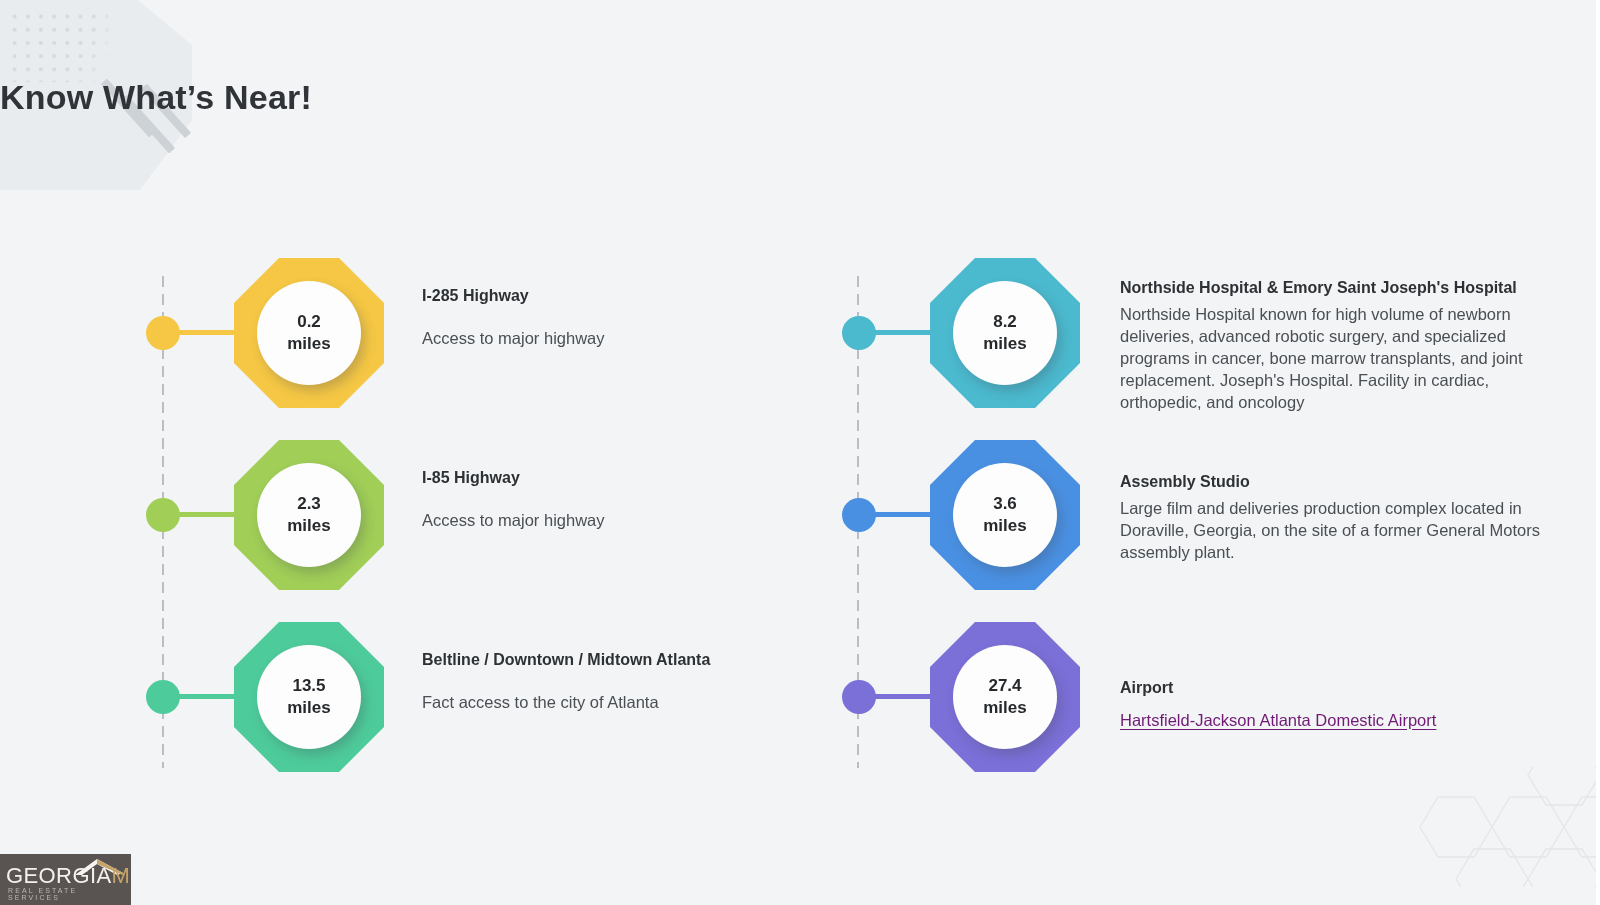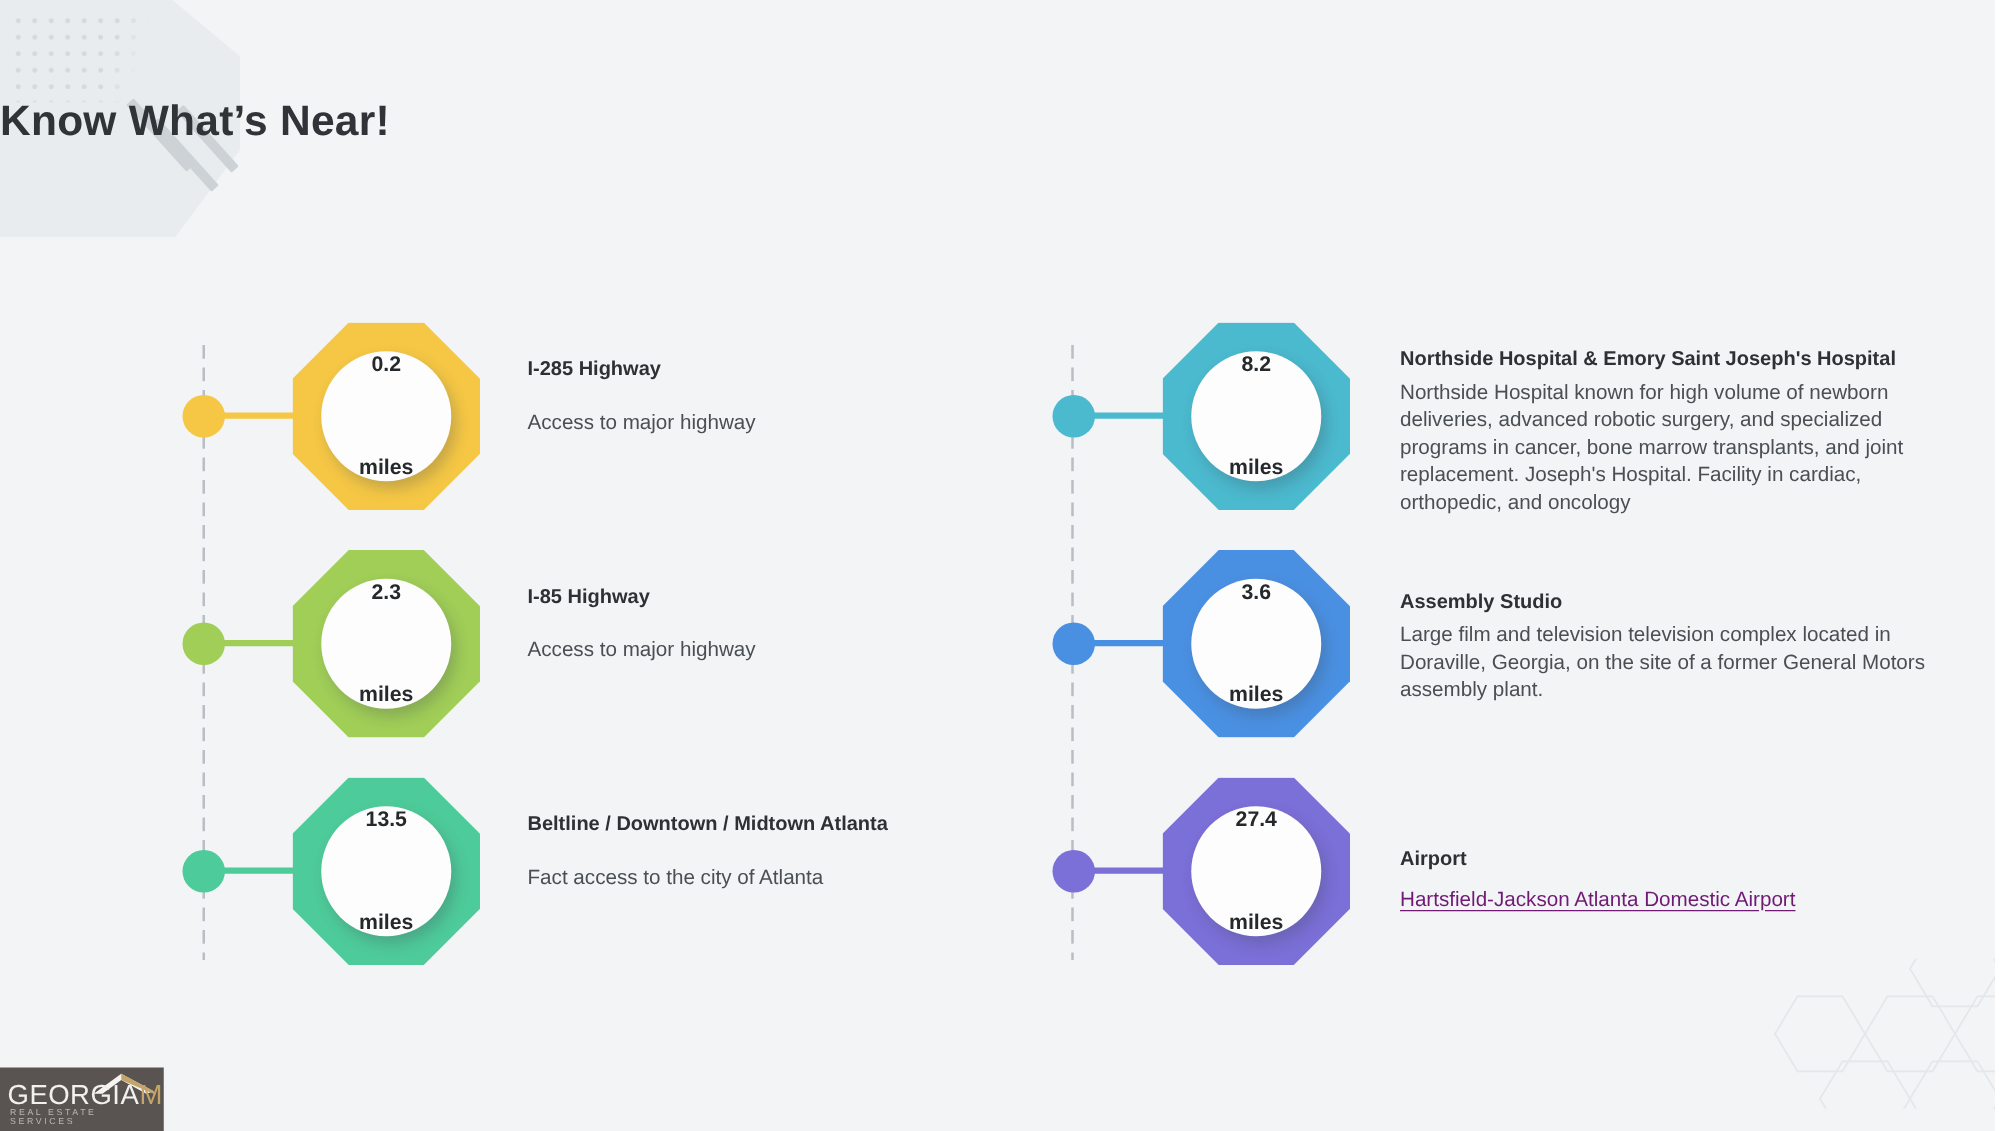--- a/index.html
+++ b/index.html
@@ -96,21 +96,21 @@
     position:absolute; inset:0;
     clip-path: polygon(30% 0,70% 0,100% 30%,100% 70%,70% 100%,30% 100%,0 70%,0 30%);
     filter: drop-shadow(3px 7px 7px rgba(80,90,100,.30));
   }
   .inner{
     position:absolute; left:50%; top:50%;
     width:104px; height:104px; margin-left:-52px; margin-top:-52px;
     background:#fdfdfd; border-radius:50%;
     box-shadow: 4px 6px 11px rgba(60,70,80,.26);
     display:flex; flex-direction:column;
-    align-items:center; justify-content:space-between;
+    align-items:center; justify-content:center;
     z-index:5;
   }
   .dist, .unit{
     font-size:17px; font-weight:bold; color:#26292c; line-height:1.32;
   }
 
   
   .txt{ position:absolute; top:28px; }
   .col-left .txt{ left:280px; width:420px; }
   .col-right .txt{ left:282px; width:440px; }
@@ -255,21 +255,21 @@
         <div class="connector" style="background: rgb(74, 144, 226);"></div>
         <div class="badge">
           <div class="oct" style="background: rgb(74, 144, 226);"></div>
           <div class="inner">
             <span class="dist">3.6</span>
             <span class="unit">miles</span>
           </div>
         </div>
         <div class="txt">
           <div class="item-title">Assembly Studio</div>
-          <div class="item-desc tight">Large film and television television complex located in Doraville, Georgia, on the site of a former General Motors assembly plant.</div>
+          <div class="item-desc tight">Large film and deliveries production complex located in Doraville, Georgia, on the site of a former General Motors assembly plant.</div>
         </div>
       </div>
 
       <div class="item">
         <div class="node" style="background: rgb(123, 111, 216);"></div>
         <div class="connector" style="background: rgb(123, 111, 216);"></div>
         <div class="badge">
           <div class="oct" style="background: rgb(123, 111, 216);"></div>
           <div class="inner">
             <span class="dist">27.4</span>

